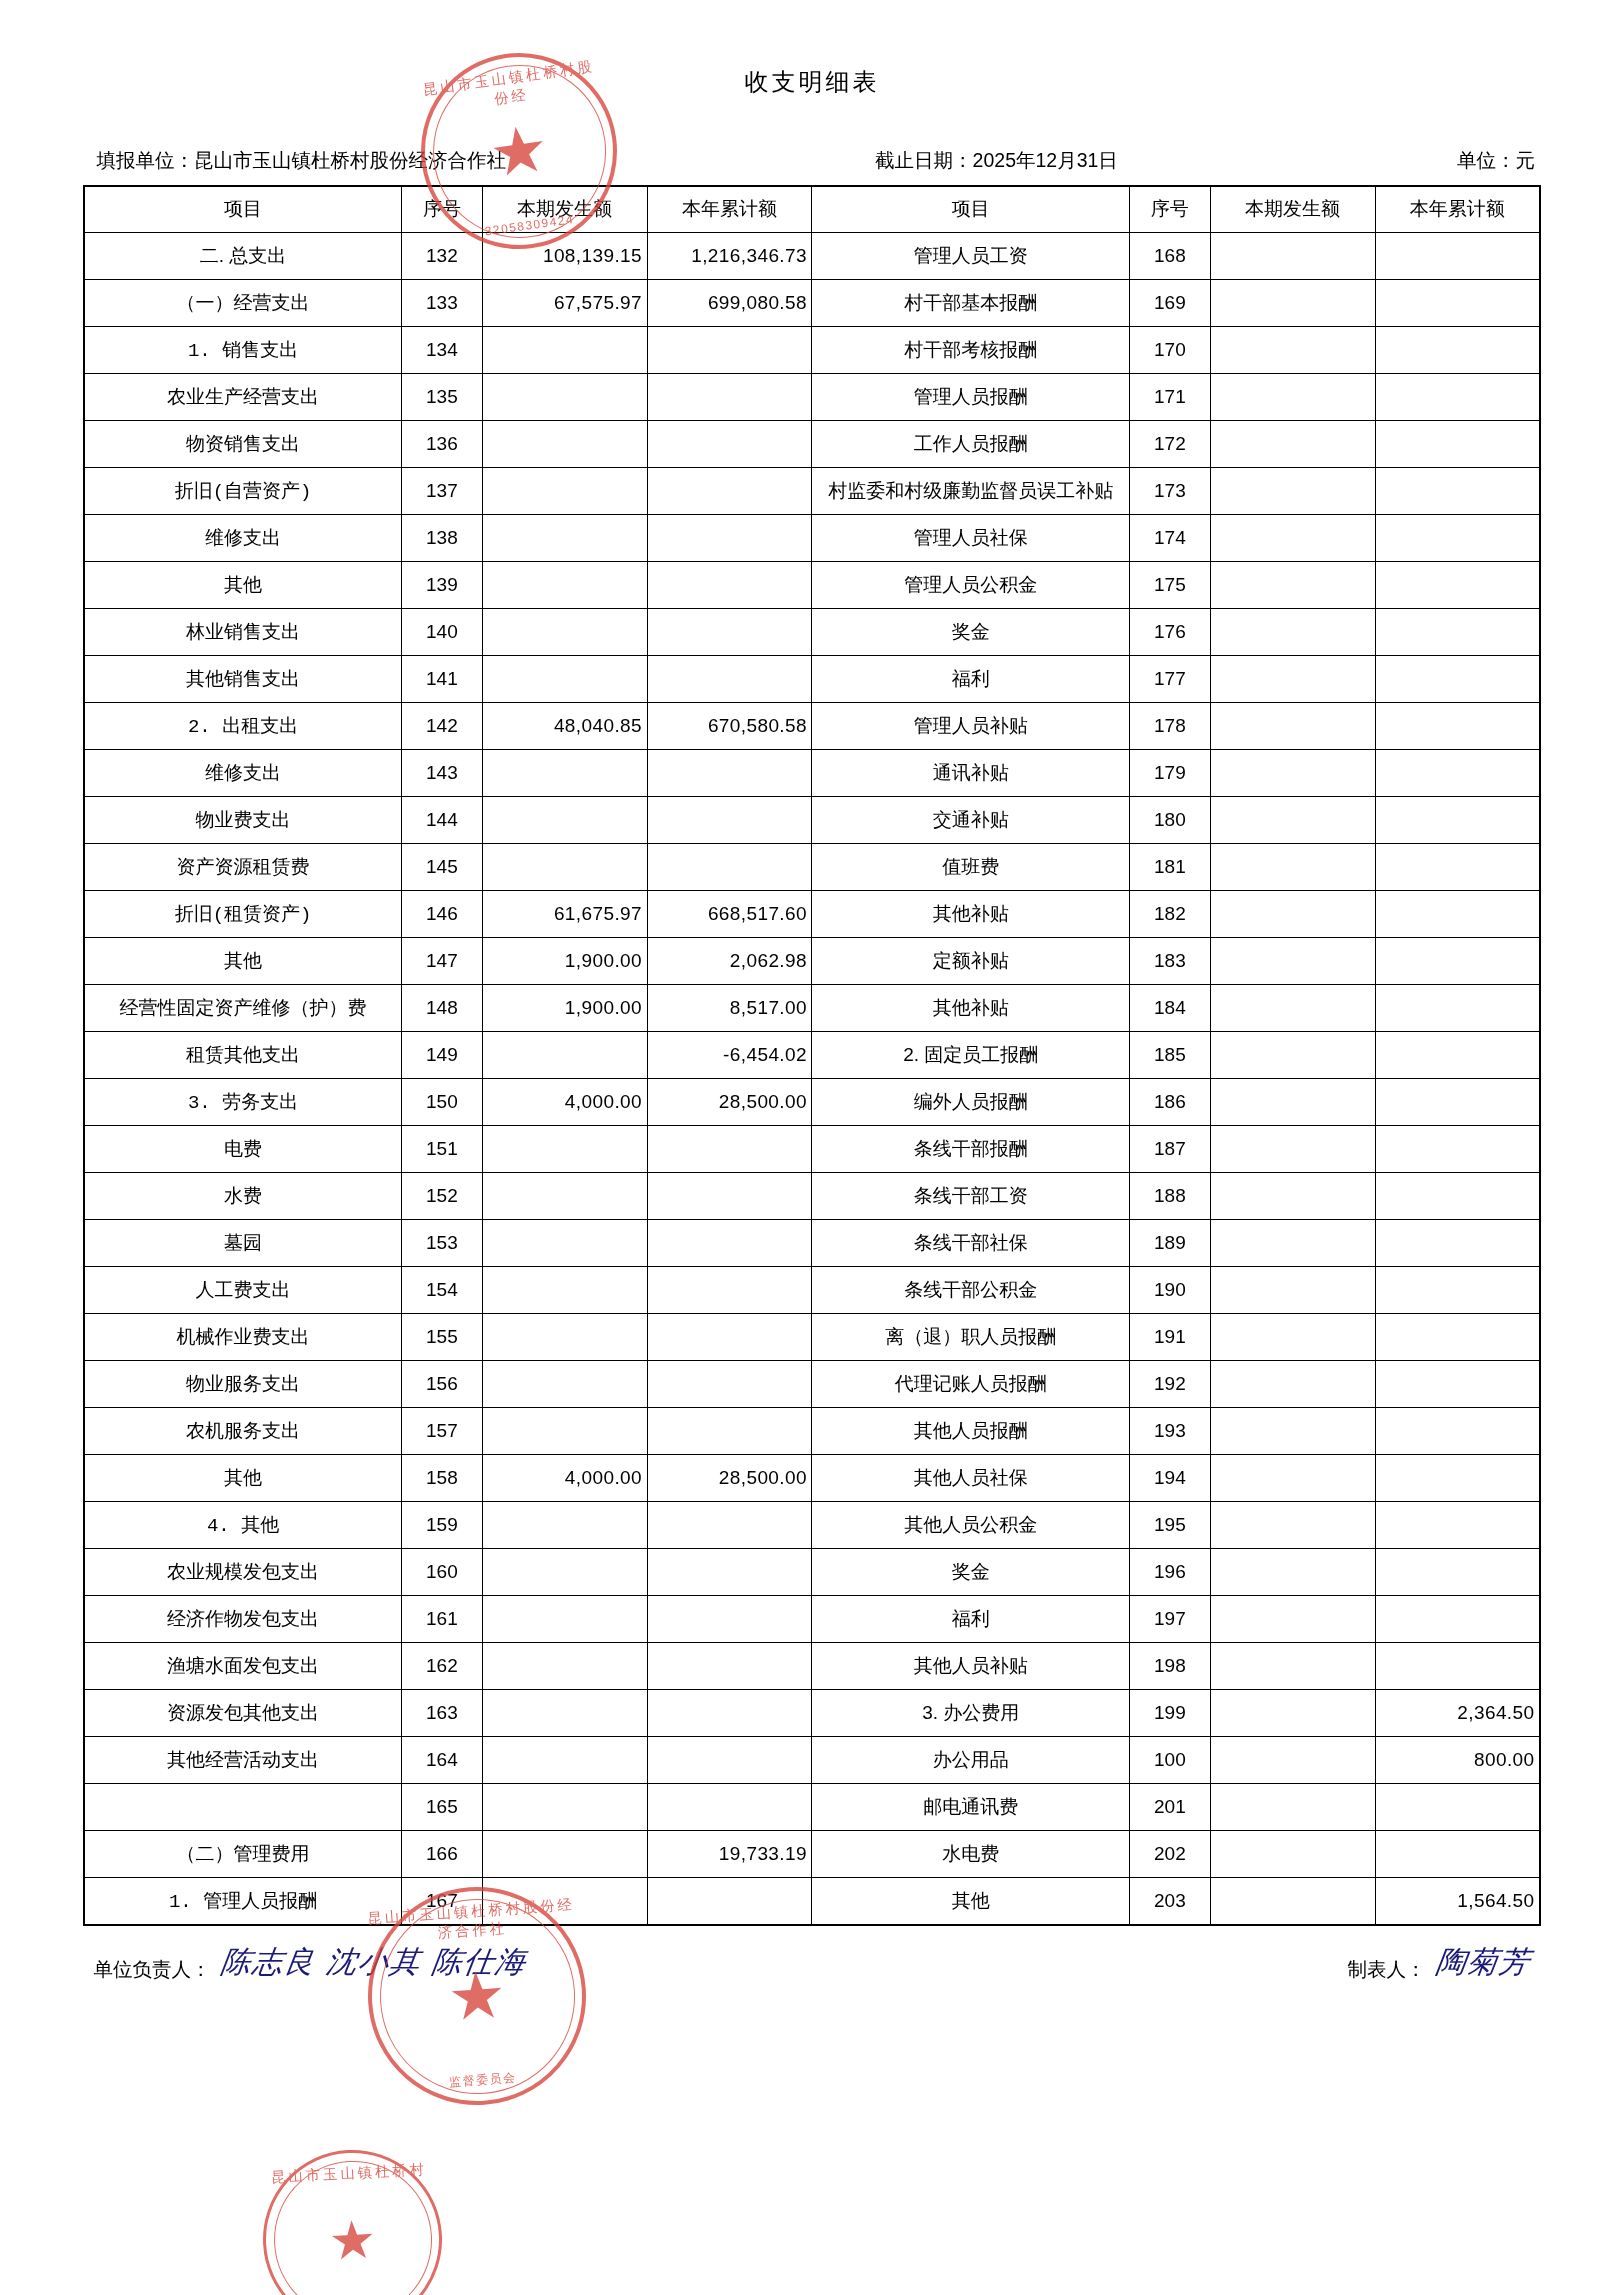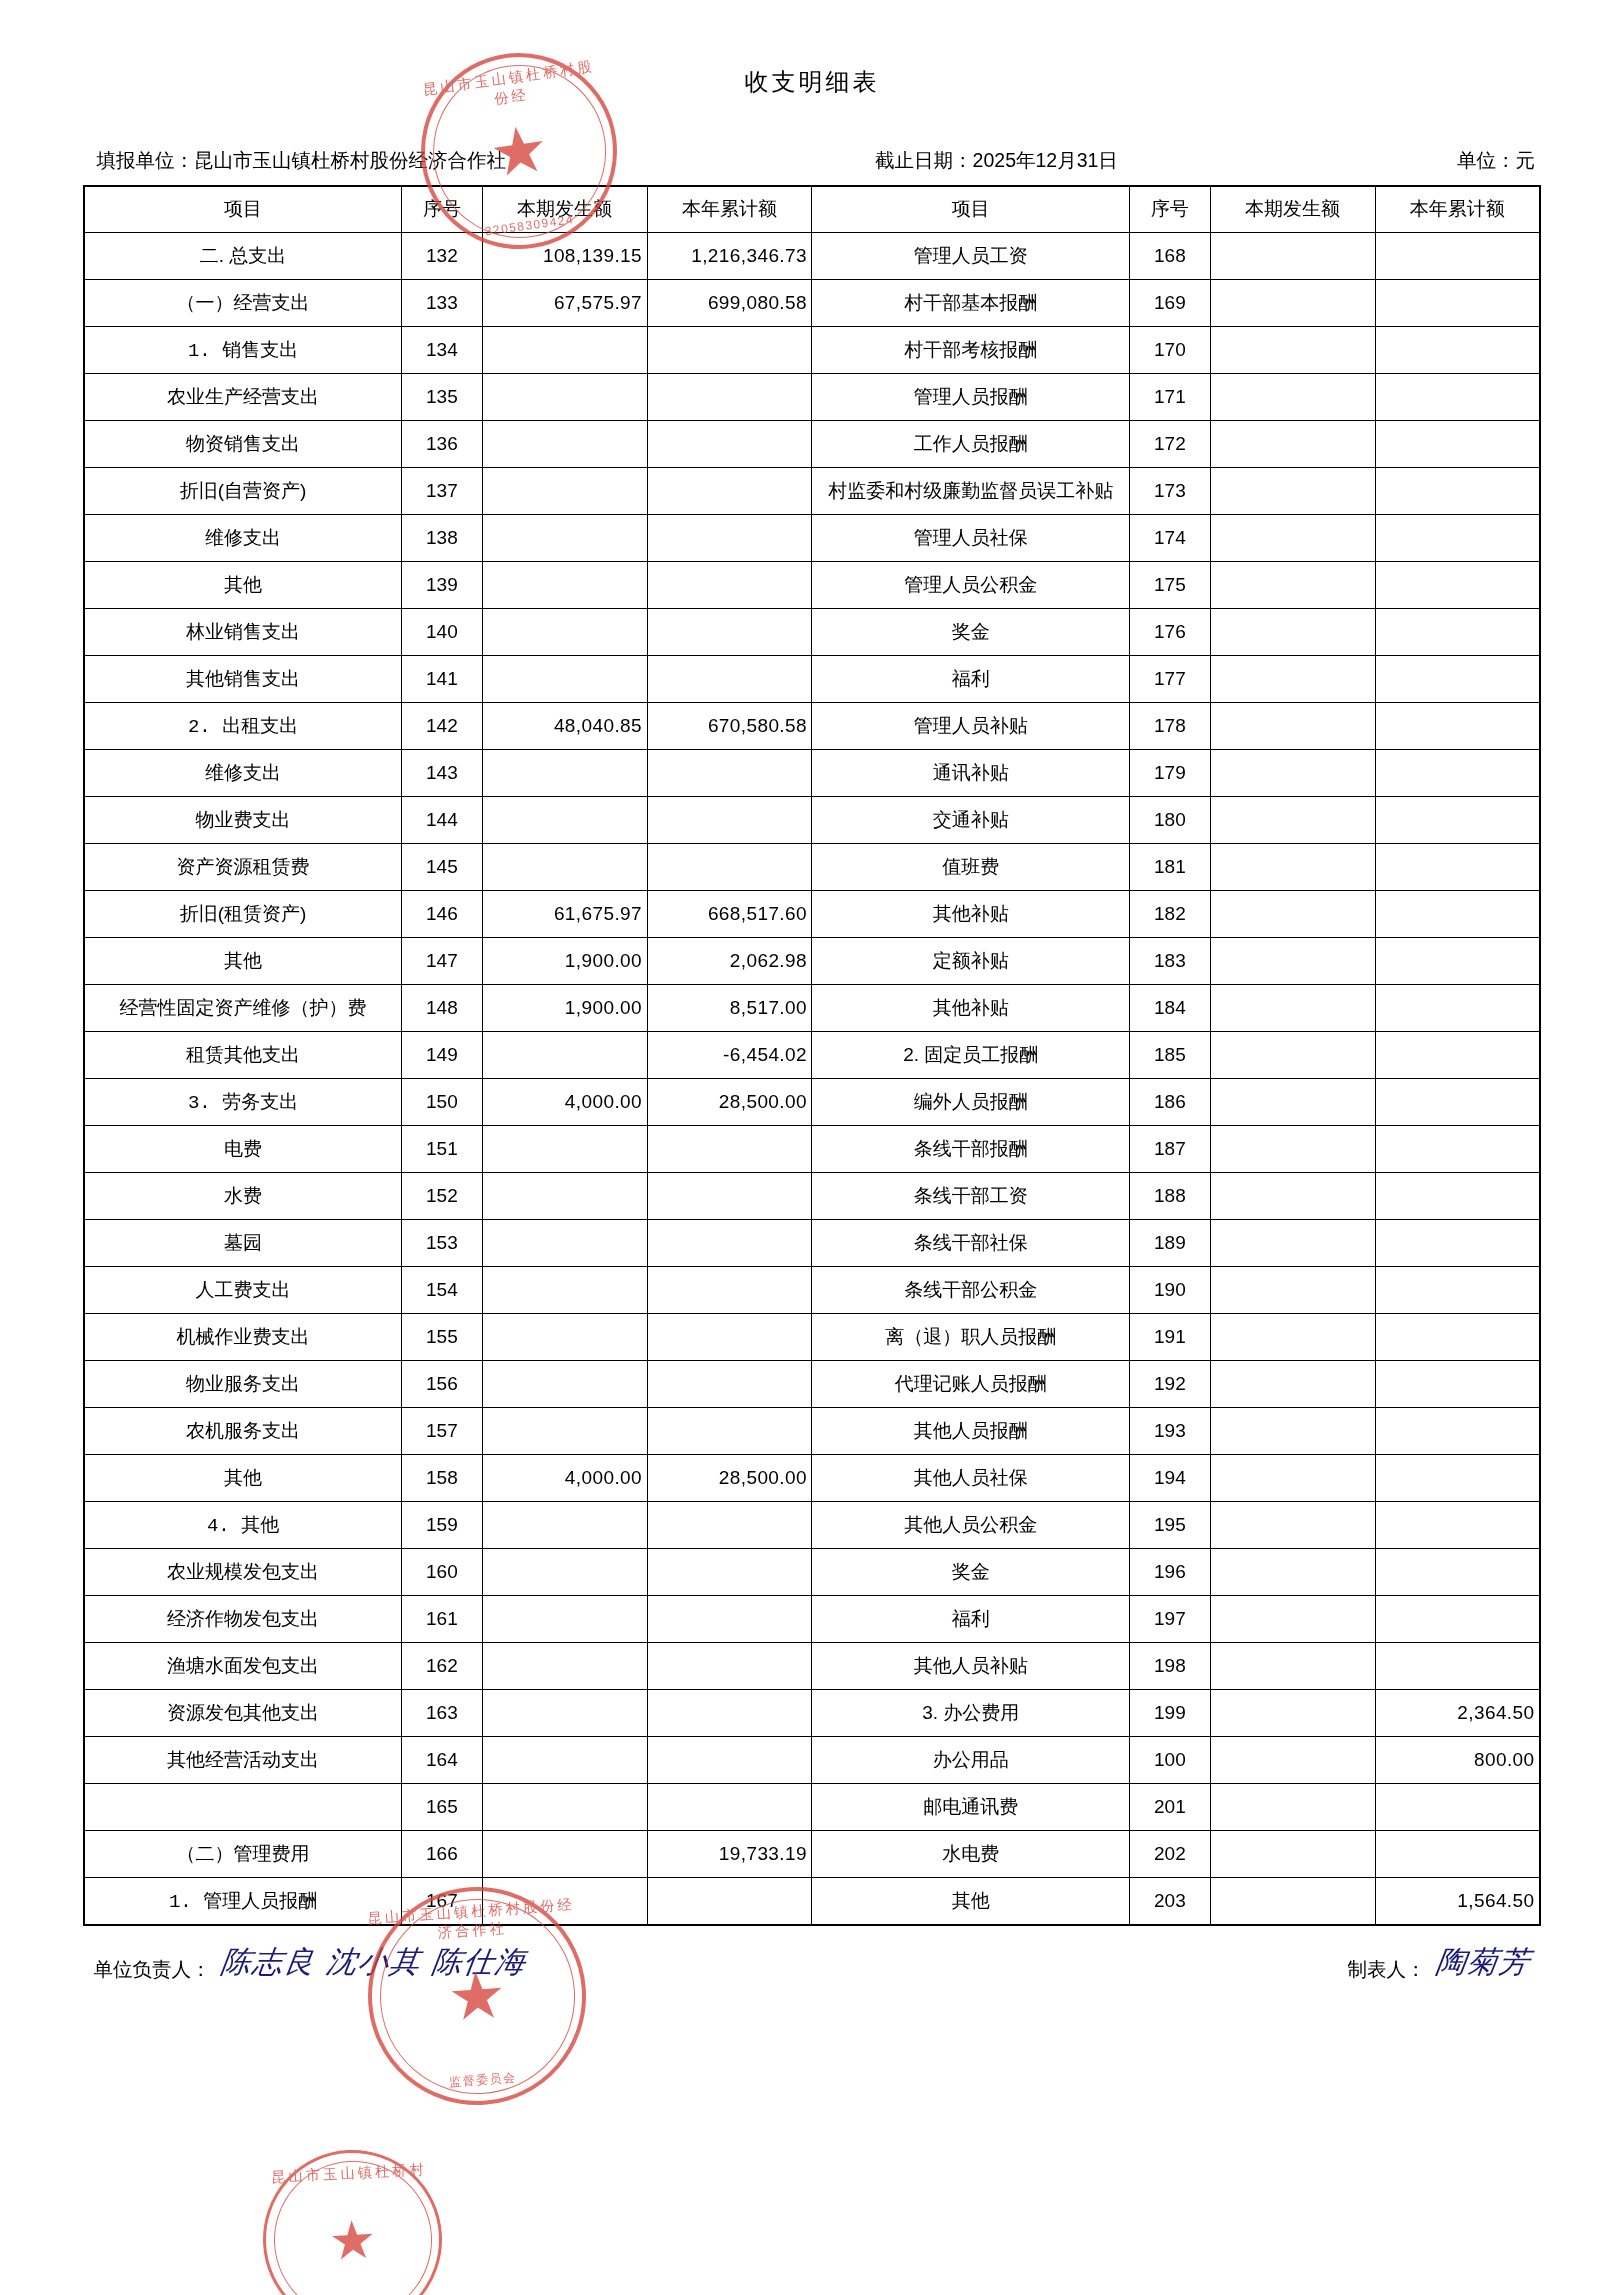--- a/index.html
+++ b/index.html
@@ -69,21 +69,21 @@
 
   th.hd { text-align: center; font-size: 19.5px; height: 50px; }
 
   td.item { text-align: center; }
   td.num  { text-align: center; }
   td.amt  { text-align: right; padding-right: 13.5px; font-size: 19px; letter-spacing: 0.4px; }
 
   
   .lvl0 { text-align: left; padding-left: 13.5px; }
   .lvl1 { text-align: left; padding-left: 36px; font-family: Liberation Mono, monospace; }
-  .lvl2 { text-align: left; padding-left: 69px; }
+  .lvl2 { text-align: left; padding-left: 69px; font-family: Liberation Mono, monospace; }
   .lvl3 { text-align: left; padding-left: 98px; }
   .ctr  { text-align: center; }
   .small { font-size: 14.3px; }
 
   .footer {
     display: flex;
     justify-content: space-between;
     margin-top: 16px;
     font-size: 19.5px;
     padding: 0 10.5px;

